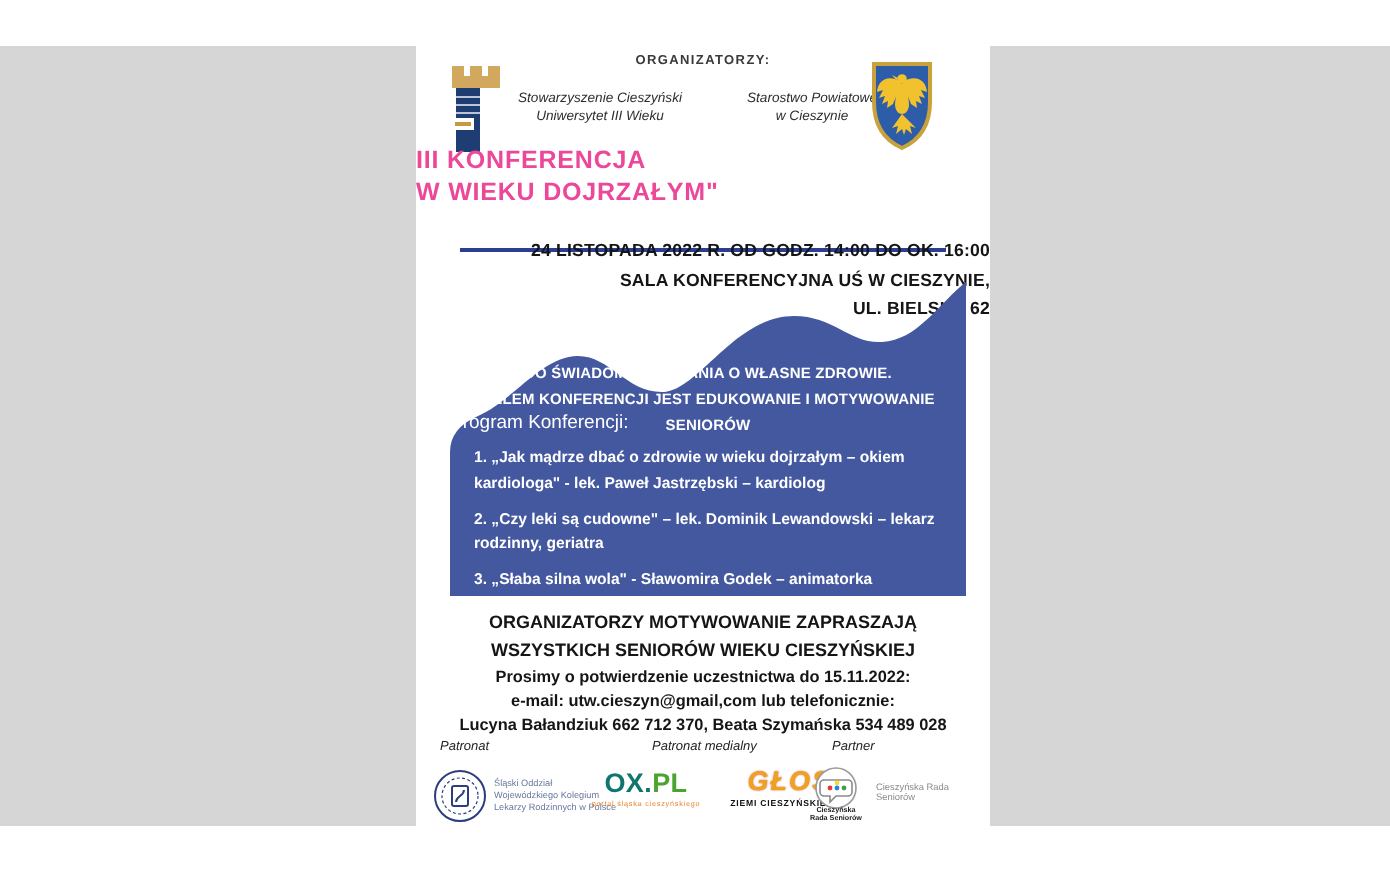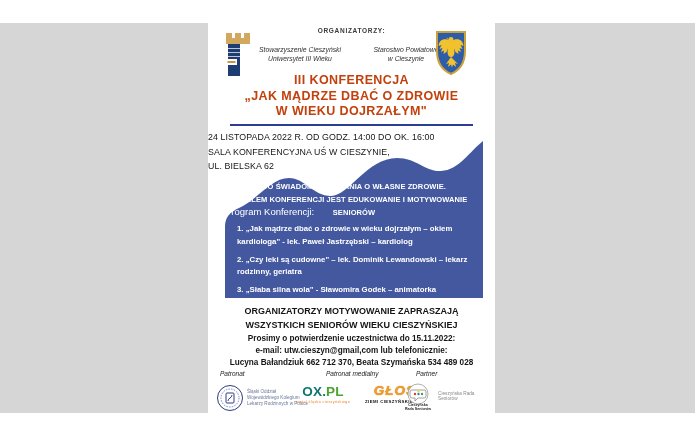--- a/index.html
+++ b/index.html
@@ -13,25 +13,25 @@
   .org-label{position:absolute;top:27px;left:0;width:100%;text-align:center;
              font-size:6.5px;letter-spacing:.7px;color:#3a3a3a;font-weight:600;}
 
   .logo-tower{position:absolute;left:16px;top:32px;}
   .org1-text{position:absolute;left:36px;top:45px;width:112px;text-align:center;
              font-style:italic;font-size:6.8px;line-height:9px;color:#2e2e2e;}
   .org2-text{position:absolute;left:152px;top:45px;width:92px;text-align:center;
              font-style:italic;font-size:6.8px;line-height:9px;color:#2e2e2e;}
   .logo-shield{position:absolute;left:227px;top:30px;}
 
-  .title{position:absolute;top:73px;left:0;width:100%;text-align:center;
-         font-size:12.5px;font-weight:800;line-height:15.5px;color:#c2410c;letter-spacing:.4px;}
+  .title{position:absolute;top:73px;left:0;width:100%;text-align:left;
+         font-size:12.5px;font-weight:800;line-height:15.5px;color:#ec4899;letter-spacing:.4px;}
   .rule{position:absolute;top:124px;left:22px;width:243px;height:2px;background:#2c3e92;}
-  .event{position:absolute;top:130px;left:0;width:100%;text-align:left;
-         font-size:8.8px;font-weight:400;line-height:14.5px;color:#151515;letter-spacing:.1px;}
+  .event{position:absolute;top:118px;left:0;width:100%;text-align:right;
+         font-size:8.8px;font-weight:700;line-height:14.5px;color:#151515;letter-spacing:.1px;}
 
   .blue-shape{position:absolute;left:17px;top:138px;}
   .goal{position:absolute;left:17px;top:180px;width:258px;text-align:center;
         color:#fff;font-weight:700;font-size:7.5px;line-height:13px;letter-spacing:.1px;}
   .program-heading{position:absolute;left:17px;top:206px;color:#fff;
                    font-weight:400;font-size:9.5px;}
   .program-items{position:absolute;left:29px;top:223px;width:238px;color:#fff;
                  font-weight:700;font-size:7.8px;line-height:12.5px;}
   .program-items .item{margin-bottom:5.5px;}
 
@@ -103,21 +103,20 @@
         <path d="M14 9 l-3 -1.5 2.2 2.6 z"></path>
         <path d="M16 11 C9 7 4 10 3.5 16 l3 -1 -2 4 3 -1 -1.5 4 3 -1.5 -0.5 3.5 3 -2 z"></path>
         <path d="M16 11 C23 7 28 10 28.5 16 l-3 -1 2 4 -3 -1 1.5 4 -3 -1.5 0.5 3.5 -3 -2 z"></path>
         <path d="M13.5 12 h5 l1 10 c0 3 -1.5 5 -3.5 5 s-3.5 -2 -3.5 -5 z"></path>
         <path d="M16 27 l-5 7 3 -1 -1 4 3 -2.5 1 3 1 -3 3 2.5 -1 -4 3 1 z"></path>
       </g>
     </svg>
 
     <div class="title">
       <div>III KONFERENCJA</div>
-      <div>„JAK MĄDRZE DBAĆ O ZDROWIE</div>
       <div>W WIEKU DOJRZAŁYM"</div>
     </div>
 
     <div class="rule"></div>
 
     <div class="event">
       <div>24 LISTOPADA 2022 R. OD GODZ. 14:00 DO OK. 16:00</div>
       <div>SALA KONFERENCYJNA UŚ W CIESZYNIE,</div>
       <div>UL. BIELSKA 62</div>
     </div>

